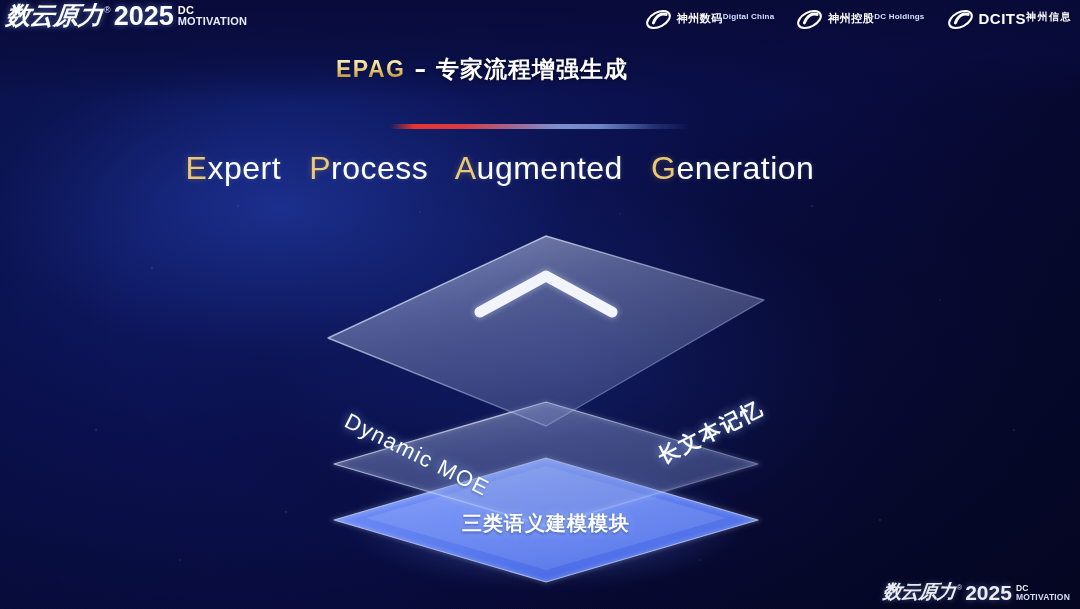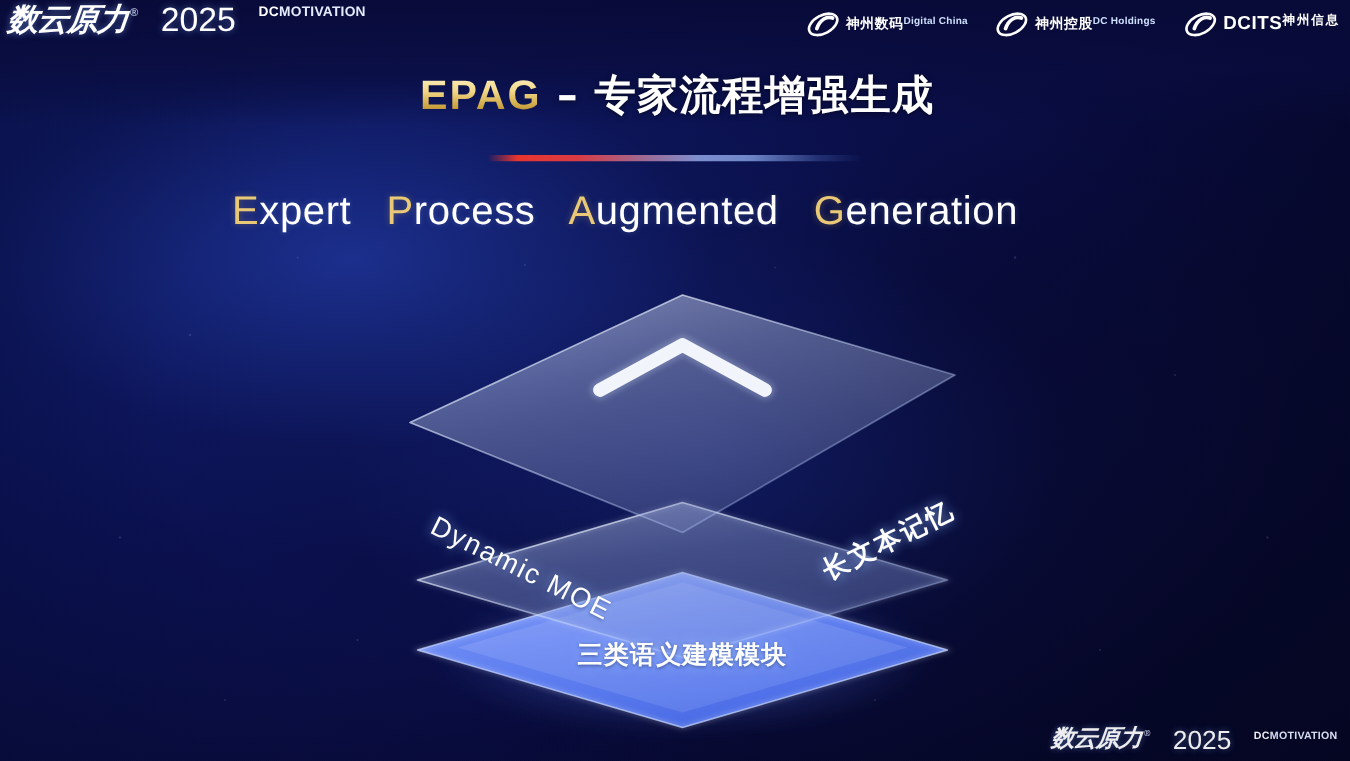--- a/index.html
+++ b/index.html
@@ -63,31 +63,32 @@
   }
   .brand-reg {
     font-size: 9px;
     color: #dfe8ff;
     line-height: 1;
     margin-top: 3px;
   }
   .brand-year {
     font-family: "Liberation Sans", sans-serif;
     font-size: 27px;
-    font-weight: 400;
+    font-weight: 700;
     color: #ffffff;
     line-height: 1;
     letter-spacing: 0px;
-    margin-left: 16px;
+    margin-left: 1px;
     text-shadow: 0 0 6px rgba(140,180,255,0.5);
   }
   .brand-dc {
     display: flex;
+    flex-direction: column;
     line-height: 1.02;
-    margin-left: 16px;
+    margin-left: 2px;
     margin-top: 2px;
   }
   .brand-dc .l1 {
     font-size: 11px; font-weight: 700; color: #ffffff; letter-spacing: 0.3px;
   }
   .brand-dc .l2 {
     font-size: 11px; font-weight: 600; color: #e6ecff; letter-spacing: 0.2px;
   }
 
   
@@ -141,21 +142,21 @@
     font-family: "DejaVu Sans", sans-serif;
     font-size: 10px; font-weight: 700; color: #ffffff; letter-spacing: 1.5px;
   }
 
   
   .headline {
     position: absolute;
     top: 54px;
     left: 336px;
     font-family: "DejaVu Sans", sans-serif;
-    font-size: 33px;
+    font-size: 23px;
     font-weight: 700;
     white-space: nowrap;
     letter-spacing: 1px;
   }
   .headline .gold {
     font-family: "Liberation Sans", sans-serif;
     background: linear-gradient(180deg, #fff6cf 0%, #f3d98a 42%, #c9a13f 78%, #8f6a1c 100%);
     -webkit-background-clip: text;
     background-clip: text;
     color: transparent;

